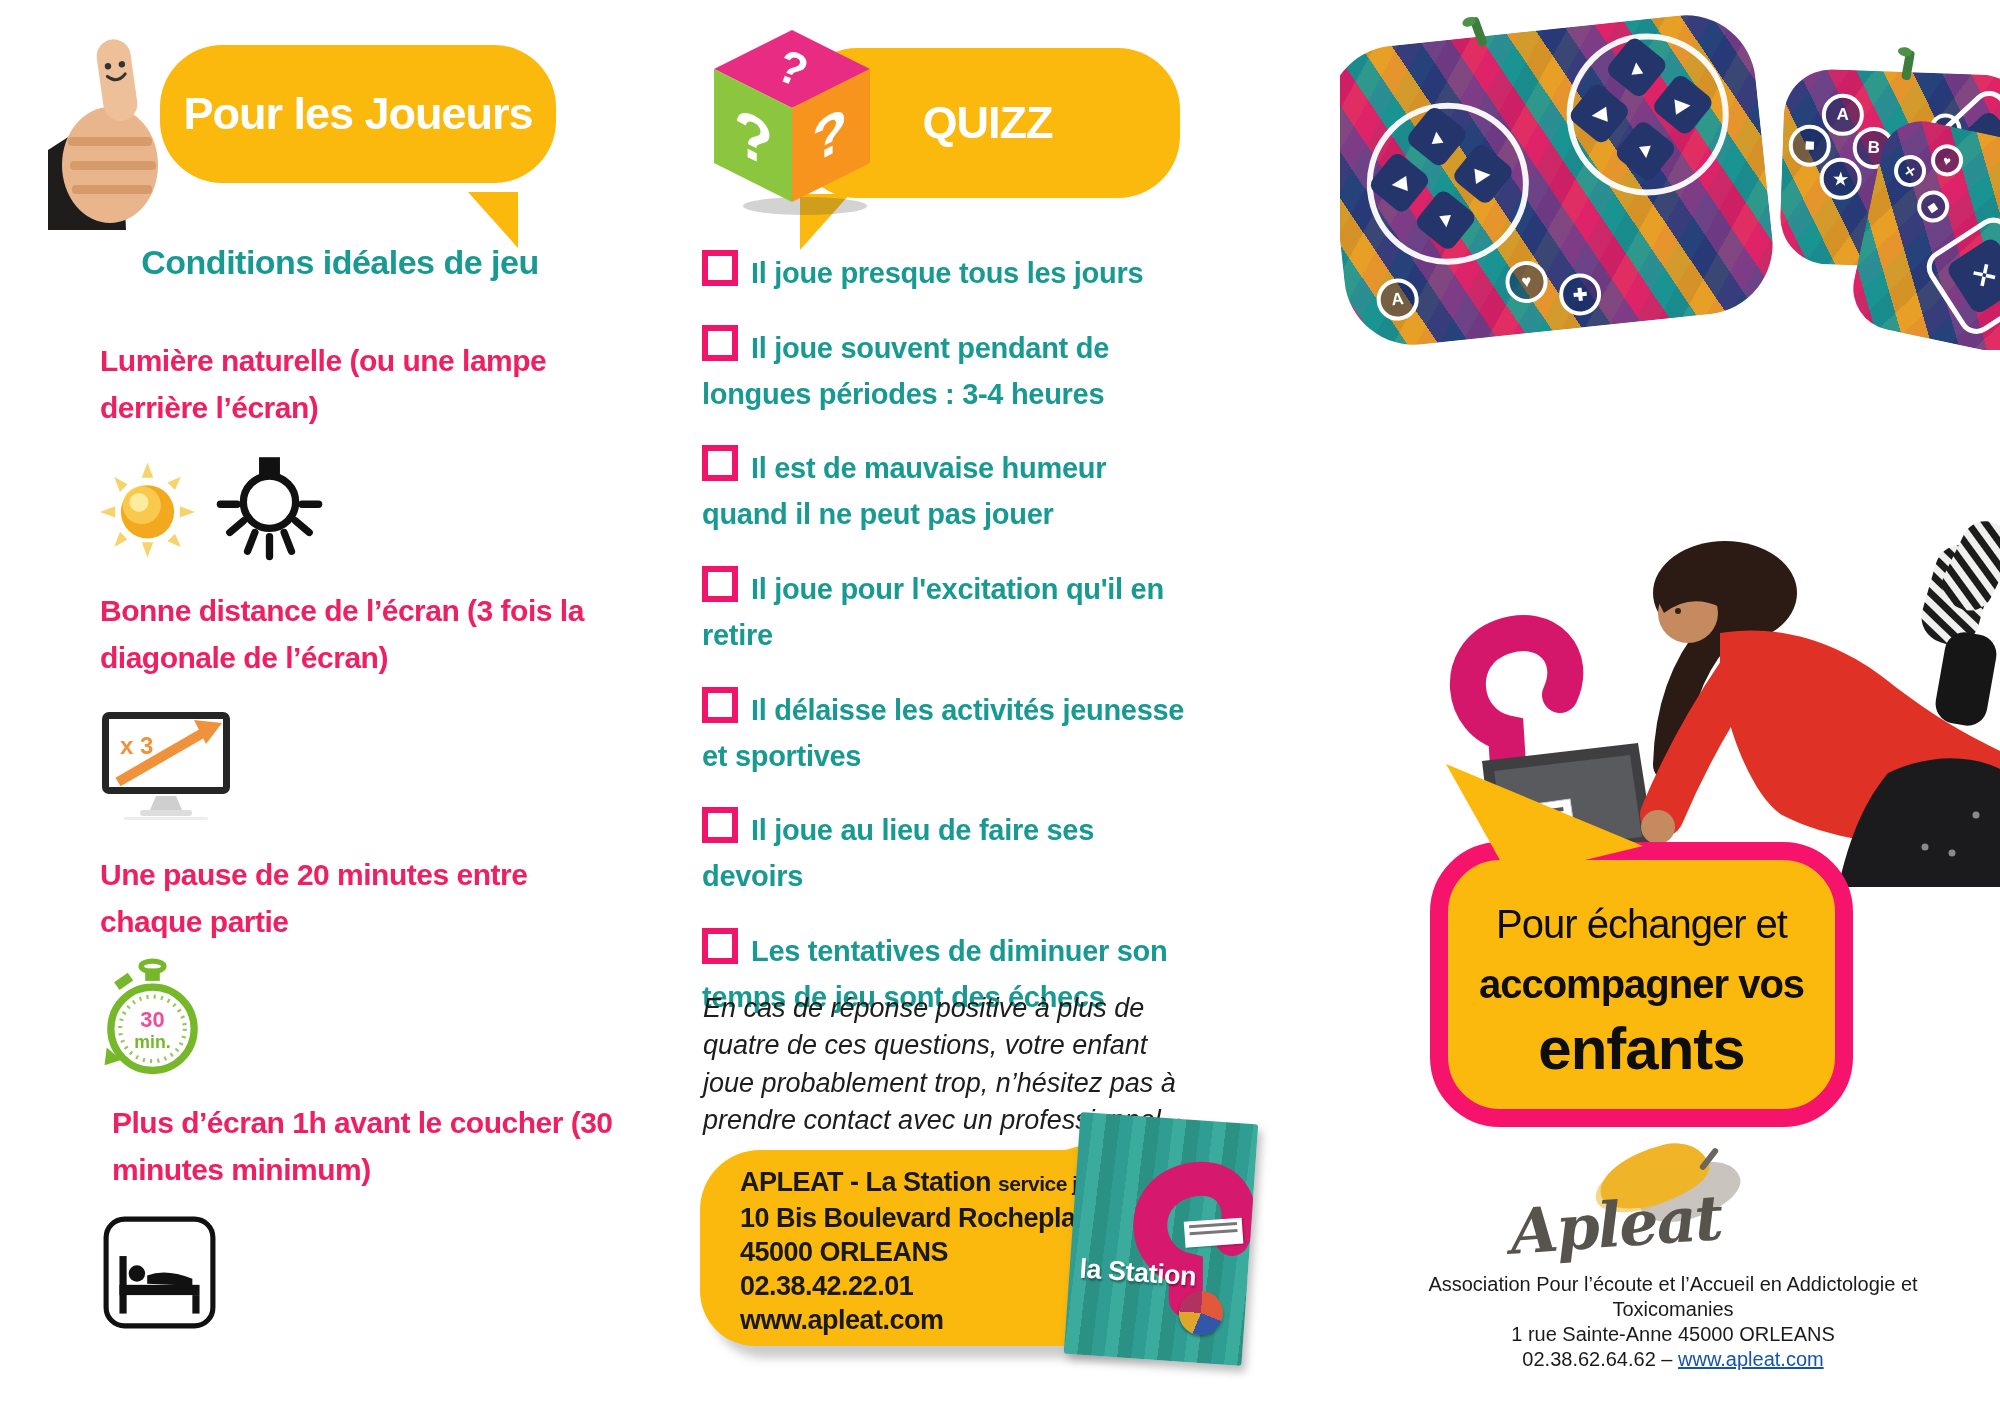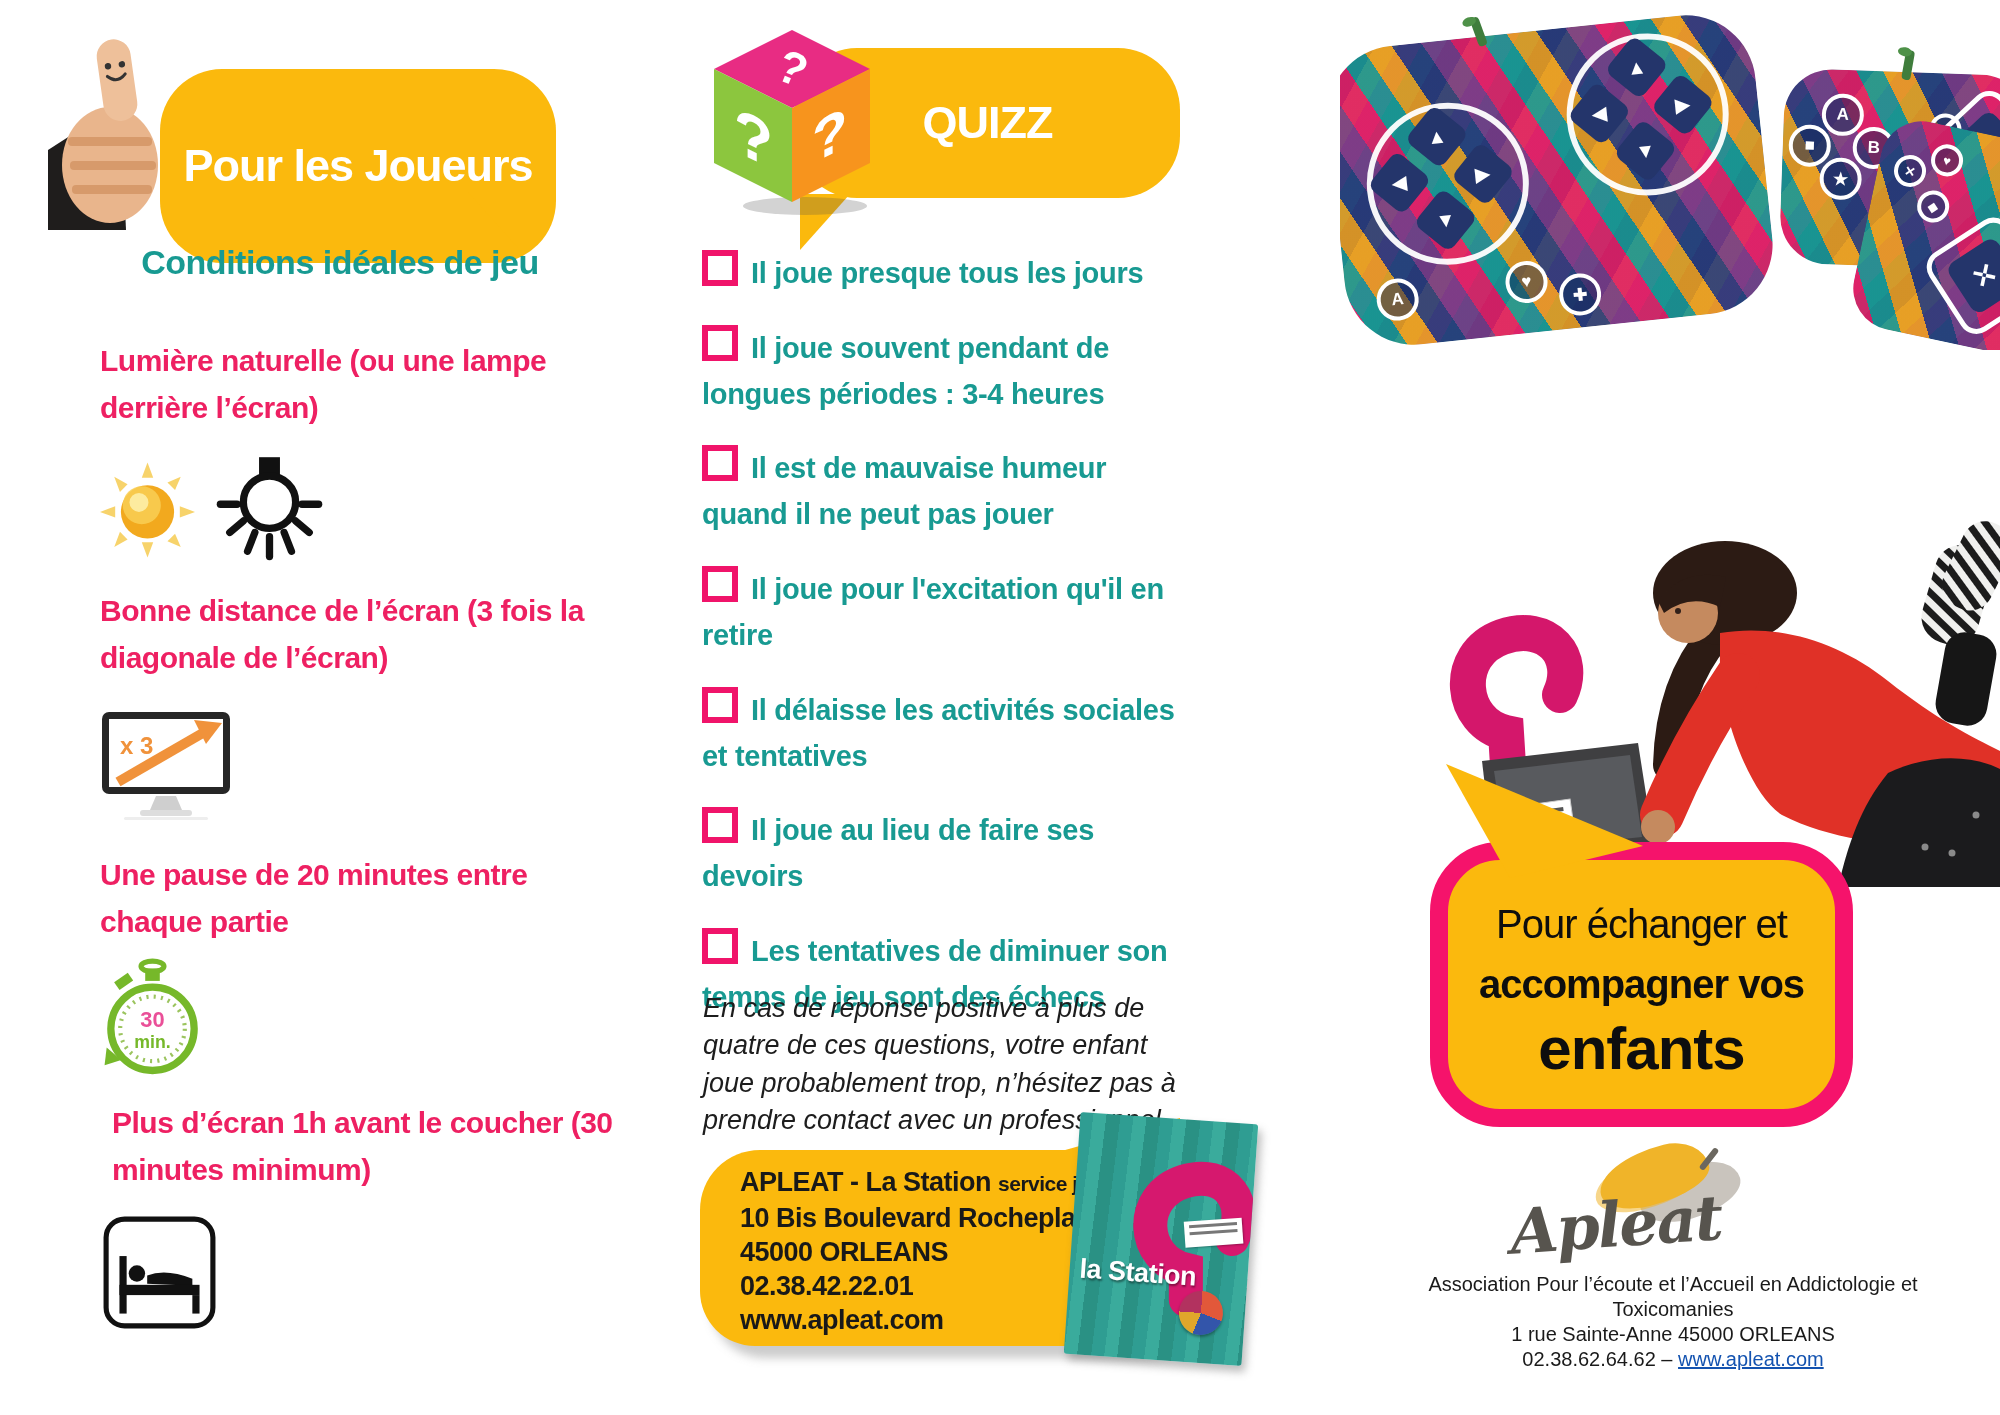--- a/index.html
+++ b/index.html
@@ -99,21 +99,21 @@
       <rect x="24" y="160" width="80" height="9" rx="4" fill="#d79a6b"></rect>
       <g transform="rotate(-8 70 55)">
         <rect x="52" y="14" width="34" height="82" rx="17" fill="#eec09a"></rect>
         <circle cx="62" cy="40" r="3.2" fill="#333"></circle>
         <circle cx="76" cy="40" r="3.2" fill="#333"></circle>
         <path d="M60 50 q9 9 18 0" stroke="#333" stroke-width="3" fill="none" stroke-linecap="round"></path>
       </g>
     </svg>
   </div>
 
-  <div class="bubble" style="left:160px;top:45px;width:396px;height:194px;margin-top:24px;">
+  <div class="bubble" style="left:160px;top:45px;width:396px;height:138px;">
     <span>Pour les Joueurs</span>
   </div>
   <div class="tail-r" style="left:468px;top:192px;"></div>
 
   <div class="teal-sub" style="left:90px;top:228px;width:500px;">Conditions idéales de jeu</div>
 
   <div class="pink-h" style="left:100px;top:338px;width:480px;">Lumière naturelle (ou une lampe derrière l’écran)</div>
 
   <div class="abs" style="left:100px;top:460px;">
     <svg width="95" height="100" viewBox="0 0 100 100">
@@ -206,21 +206,21 @@
       <text x="34" y="112" font-size="64" font-weight="bold" fill="#fff" transform="skewY(26)" font-family="Liberation Sans, sans-serif">?</text>
       <text x="112" y="196" font-size="58" font-weight="bold" fill="#fff" transform="skewY(-26)" font-family="Liberation Sans, sans-serif">?</text>
     </svg>
   </div>
 
   <div id="checklist">
     <div class="check-item"><span class="checkbox"></span><span>Il joue presque tous les jours</span></div>
     <div class="check-item"><span class="checkbox"></span><span>Il joue souvent pendant de longues périodes : 3-4 heures</span></div>
     <div class="check-item"><span class="checkbox"></span><span>Il est de mauvaise humeur quand il ne peut pas jouer</span></div>
     <div class="check-item"><span class="checkbox"></span><span>Il joue pour l'excitation qu'il en retire</span></div>
-    <div class="check-item"><span class="checkbox"></span><span>Il délaisse les activités sociales et tentatives</span></div>
+    <div class="check-item"><span class="checkbox"></span><span>Il délaisse les activités jeunesse et sportives</span></div>
     <div class="check-item"><span class="checkbox"></span><span>Il joue au lieu de faire ses devoirs</span></div>
     <div class="check-item"><span class="checkbox"></span><span>Les tentatives de diminuer son temps de jeu sont des échecs</span></div>
   </div>
 
   <div class="note">En cas de réponse positive à plus de quatre de ces questions, votre enfant joue probablement trop, n’hésitez pas à prendre contact avec un professionnel.</div>
 
   <div id="contact-tail"></div>
   <div id="contact-box"></div>
   <div id="contact-text">
     <div><span>APLEAT</span> <span>-</span> <span>La Station</span> <span class="small">service jeunesse</span></div>

